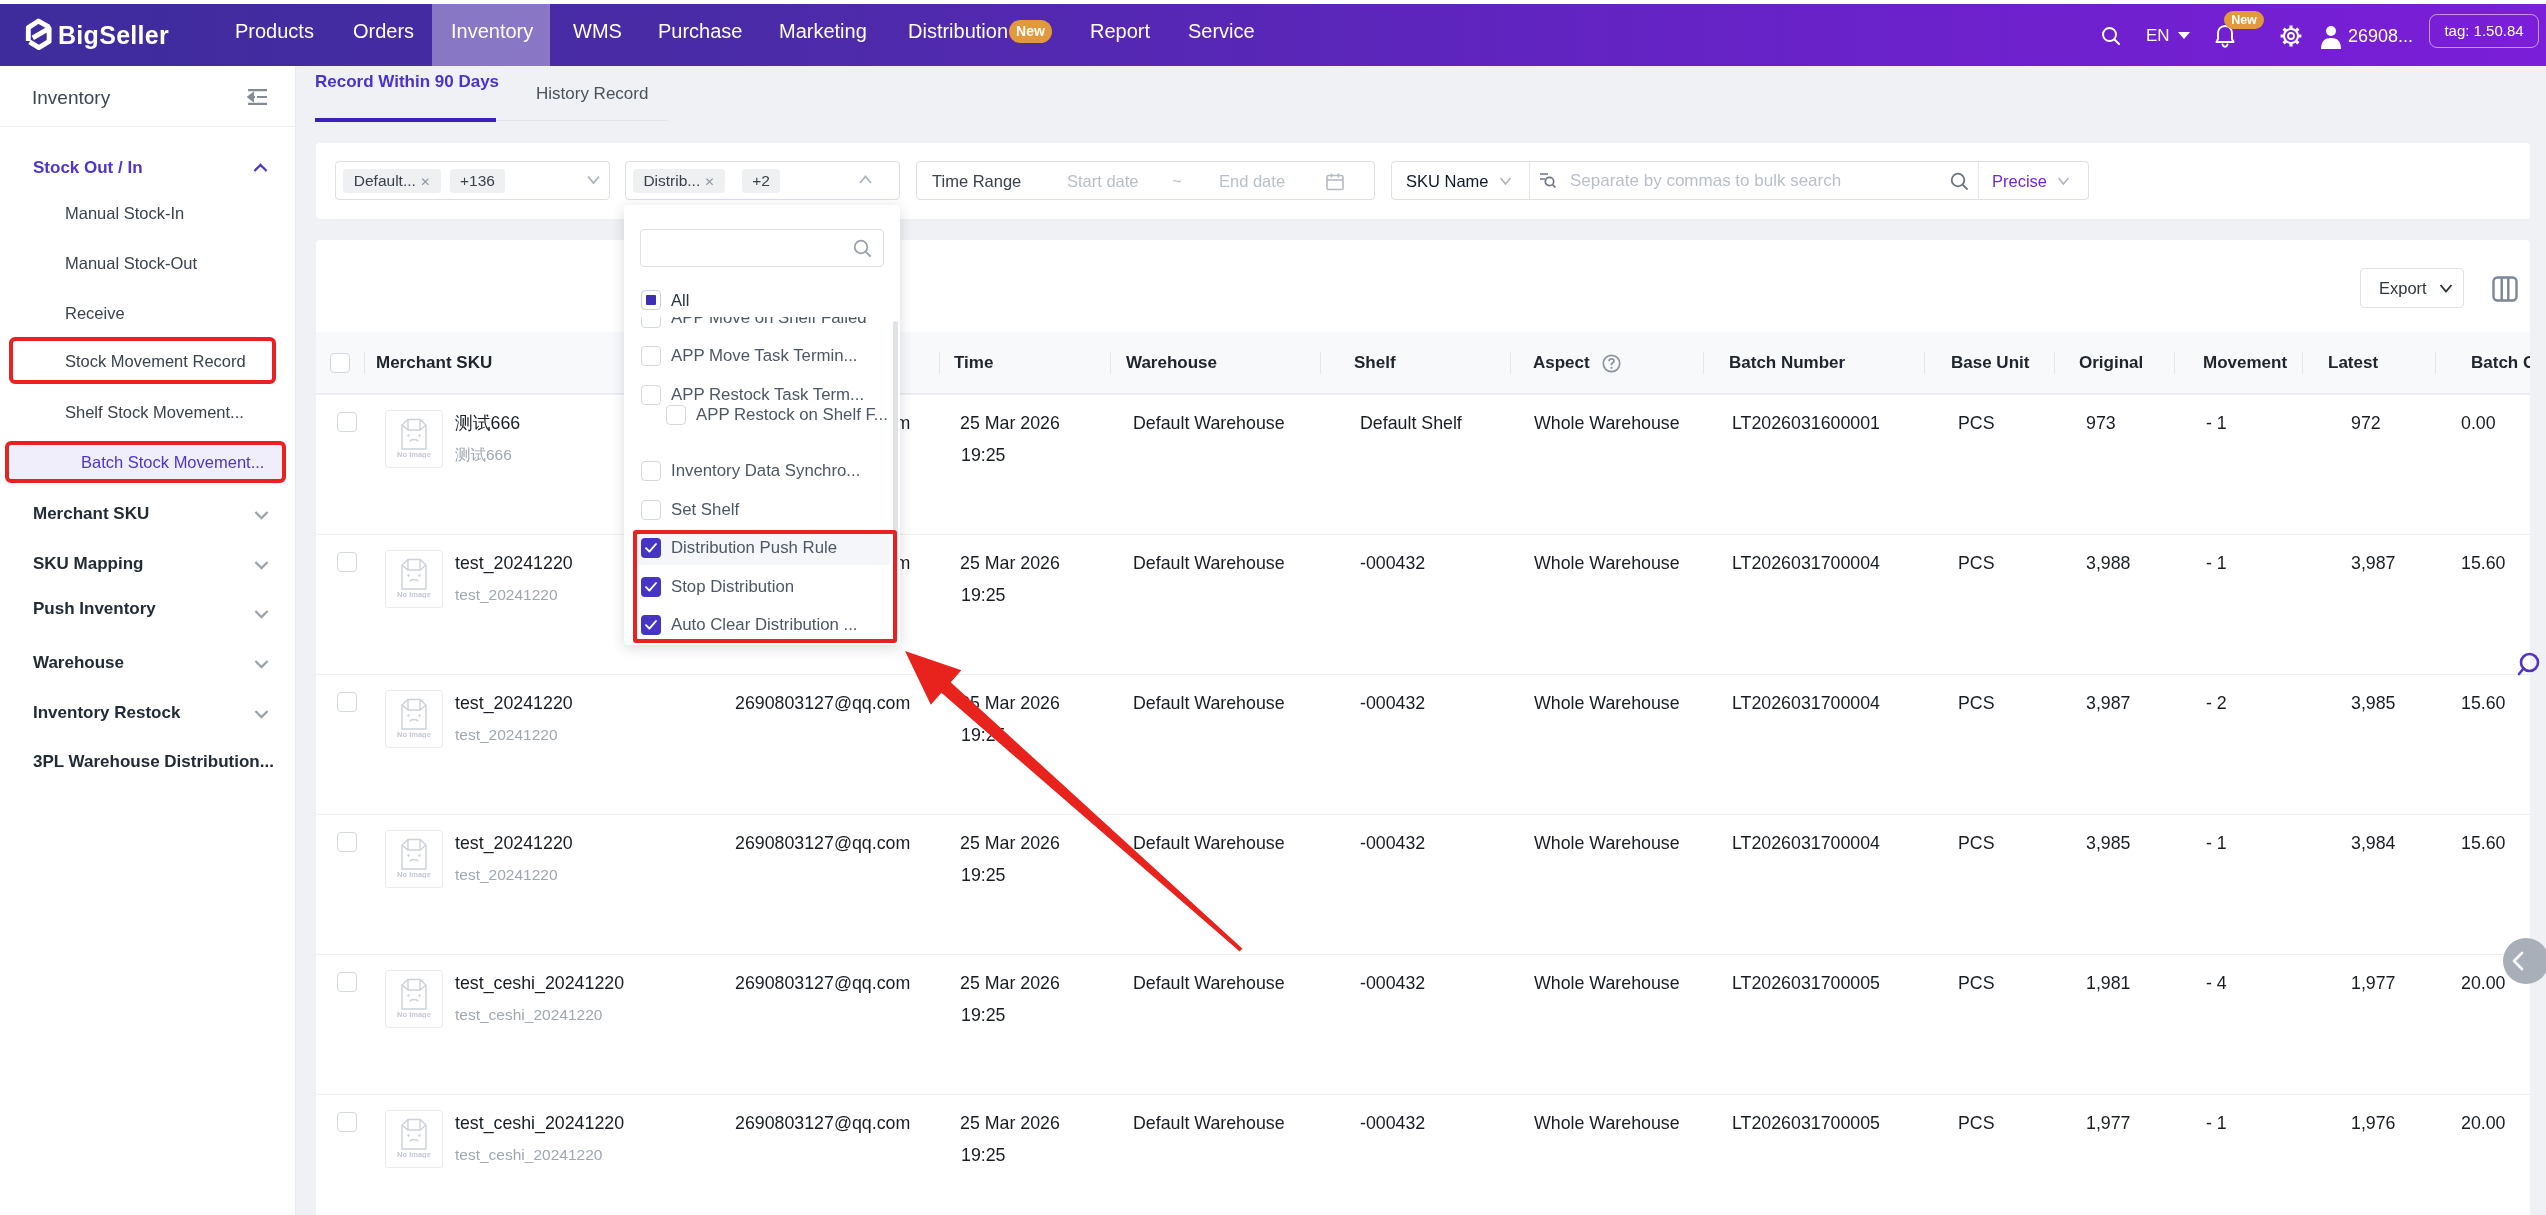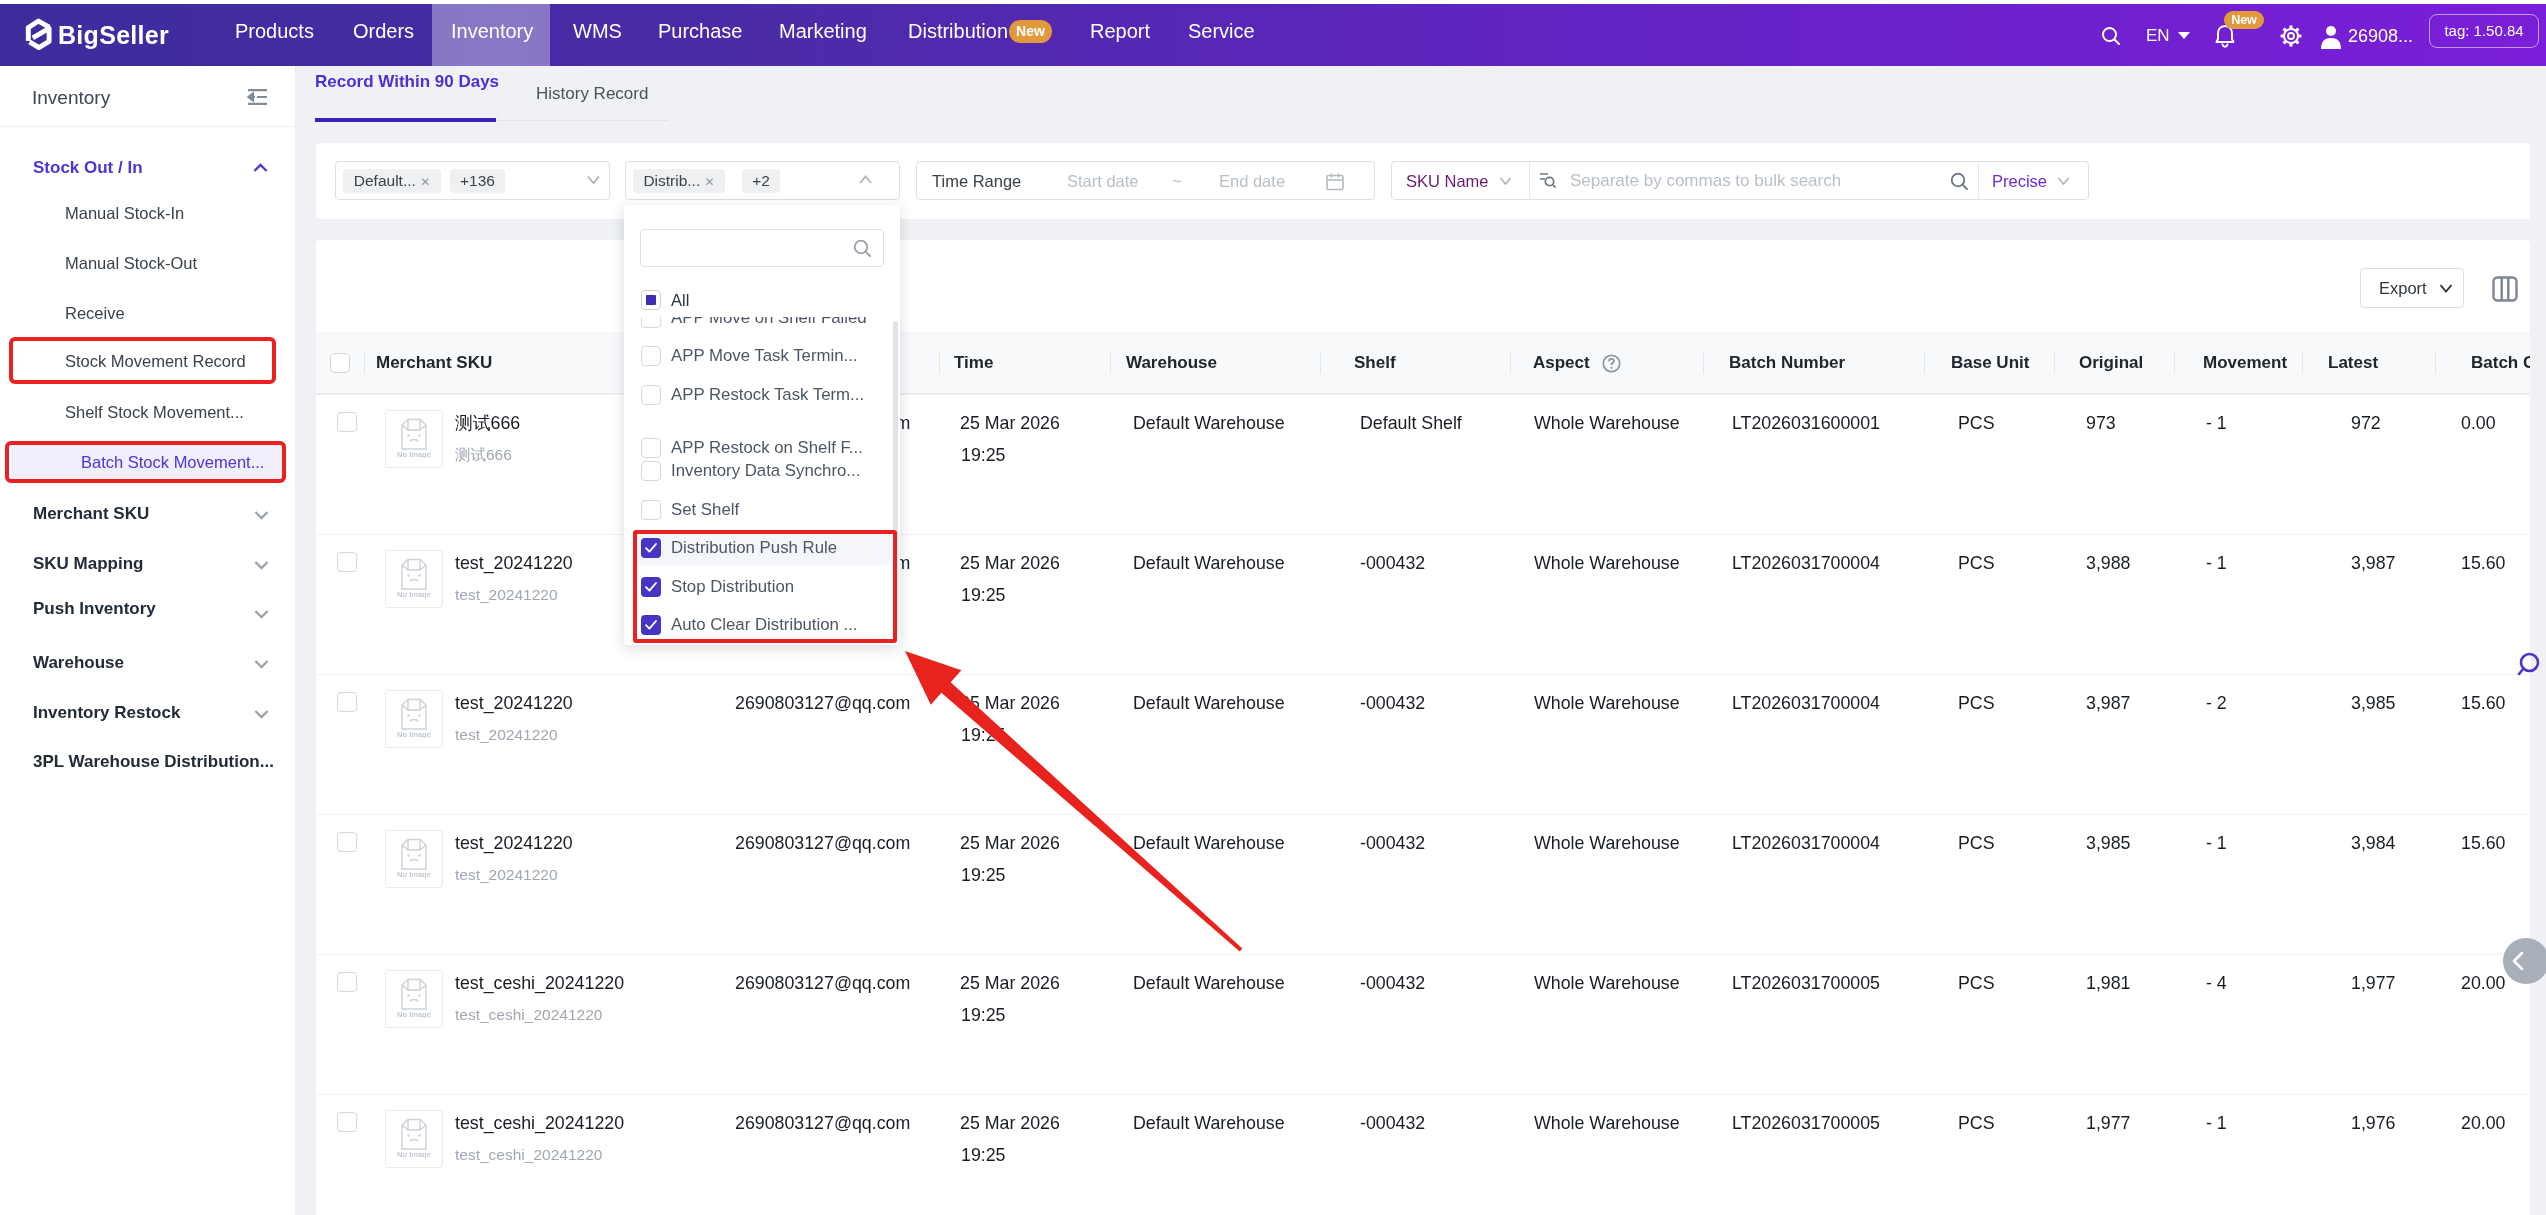--- a/index.html
+++ b/index.html
@@ -154,21 +154,21 @@
 <div class="t" style="left:932px;top:181px;font-size:16.5px;color:#3a414b">Time Range</div>
 <div class="t ph" style="left:1067px;top:181px;font-size:16.5px">Start date</div>
 <div class="t ph" style="left:1172px;top:181px;font-size:16.5px">~</div>
 <div class="t ph" style="left:1219px;top:181px;font-size:16.5px">End date</div>
 <svg class="abs" style="left:1326px;top:173px" width="18" height="18" viewBox="0 0 18 18">
     <rect x="1" y="2.5" width="16" height="14" rx="1.5" fill="none" stroke="#b4bac2" stroke-width="1.6"></rect>
     <path d="M1 7 L17 7" stroke="#b4bac2" stroke-width="1.6"></path>
     <path d="M5.5 0.5 L5.5 4.5 M12.5 0.5 L12.5 4.5" stroke="#b4bac2" stroke-width="1.6"></path>
   </svg>
 <div class="selbox" style="left:1391px;width:698px"></div>
-<div class="t" style="left:1406px;top:181px;font-size:16.5px;color:#701a75">SKU Name</div>
+<div class="t" style="left:1406px;top:181px;font-size:16.5px;color:#0f172a">SKU Name</div>
 <svg class="abs" style="left:1499px;top:176px" width="13" height="10" viewBox="0 0 13 10">
     <path d="M1.5 2 L6.5 8 L11.5 2" fill="none" stroke="#aeb4bc" stroke-width="1.6"></path>
   </svg>
 <div class="abs" style="left:1529px;top:161px;width:1px;height:39px;background:#e4e7eb"></div>
 <svg class="abs" style="left:1539px;top:172px" width="20" height="18" viewBox="0 0 20 18">
     <path d="M1 2 L9 2 M1 7 L6 7" stroke="#6d7683" stroke-width="1.7"></path>
     <circle cx="10.5" cy="9.5" r="4.2" fill="none" stroke="#6d7683" stroke-width="1.7"></circle>
     <path d="M13.8 12.8 L16.5 15.5" stroke="#6d7683" stroke-width="1.7"></path>
   </svg>
 <div class="t ph" style="left:1570px;top:181px;font-size:17px">Separate by commas to bulk search</div>
@@ -401,21 +401,21 @@
 <div class="ddtxt">APP Move on Shelf Failed</div>
 </div>
 <div class="ddrow" style="top:20px;">
 <div class="ddcb un"></div>
 <div class="ddtxt">APP Move Task Termin...</div>
 </div>
 <div class="ddrow" style="top:58.5px;">
 <div class="ddcb un"></div>
 <div class="ddtxt">APP Restock Task Term...</div>
 </div>
-<div class="ddrow" style="top:112px;">
+<div class="ddrow" style="top:79px;margin-left:25px;">
 <div class="ddcb un"></div>
 <div class="ddtxt">APP Restock on Shelf F...</div>
 </div>
 <div class="ddrow" style="top:135px;">
 <div class="ddcb un"></div>
 <div class="ddtxt">Inventory Data Synchro...</div>
 </div>
 <div class="ddrow" style="top:173.5px;">
 <div class="ddcb un"></div>
 <div class="ddtxt">Set Shelf</div>

